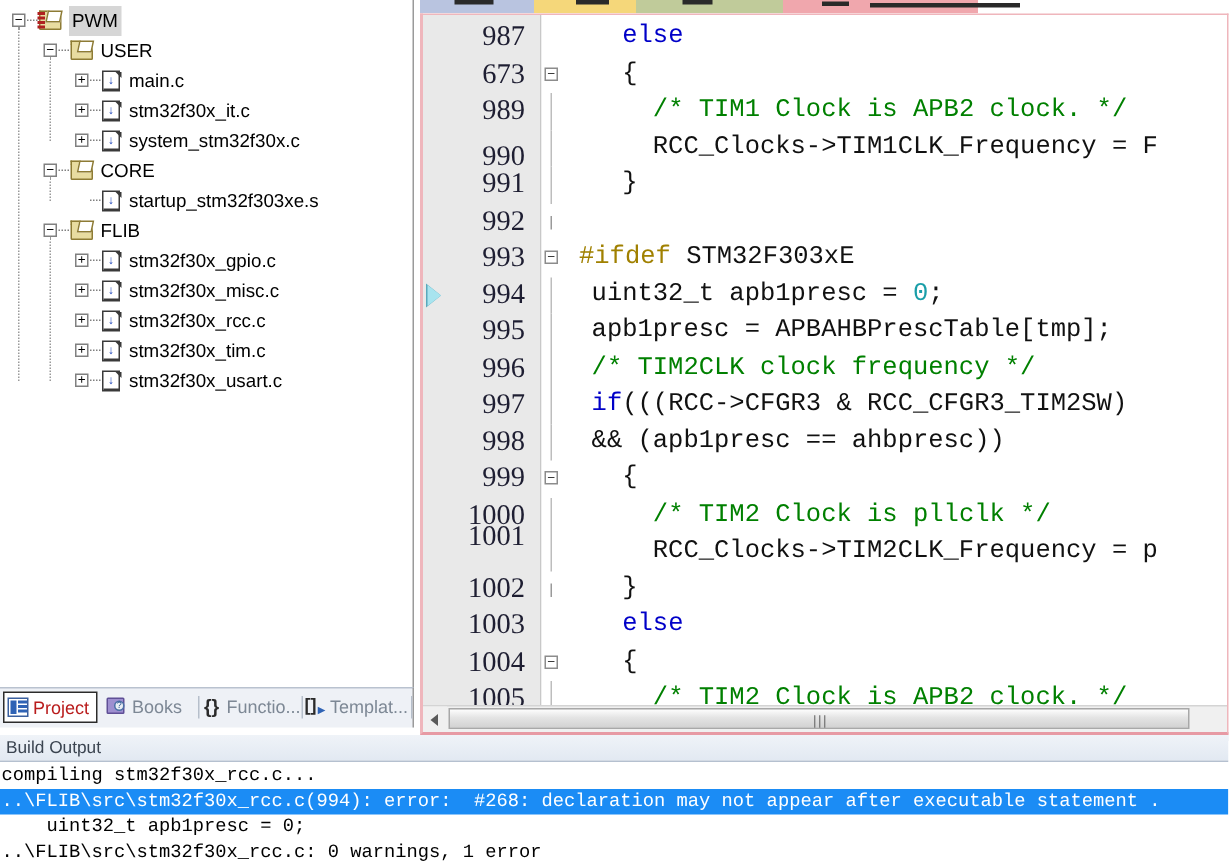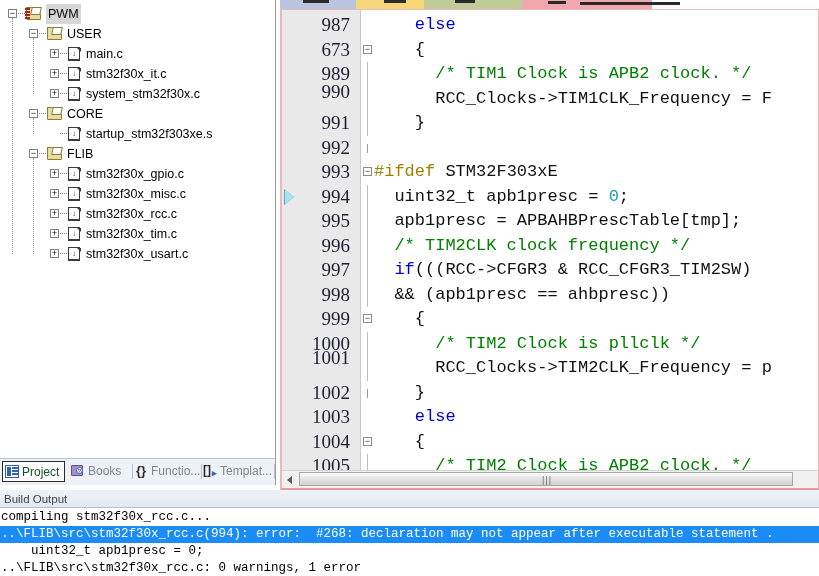--- a/index.html
+++ b/index.html
@@ -164,21 +164,21 @@
     top: 2px; height: 21px;
     line-height: 21px;
     font-size: 12px;
     white-space: nowrap;
     color: #7d8895;
     box-sizing: border-box;
     padding-left: 19px;
     padding-right: 4px;
   }
   .ptab.active {
-    color: #14532d;
+    color: #b91c1c;
     background: #ffffff;
     border: 1px solid #2b2b2b;
     font-weight: normal;
   }
   .ptab .tsep {
     position: absolute;
     right: -2px; top: 3px; height: 15px;
     border-left: 1px solid #b6bfcb;
   }
   .ptab .ticon { position: absolute; left: 2px; top: 3px; }
@@ -573,21 +573,21 @@
     <div class="ptab" style="left: 132px; width: 68px;"><span class="ticon ico-braces">{}</span><span>Functio...</span><span class="tsep"></span></div>
     <div class="ptab" style="left: 201px; width: 72px;"><span class="ticon ico-tmpl">[]<span class="arw">▸</span></span><span>Templat...</span><span class="tsep"></span></div>
   </div>
 
 <div id="editor-wrap">
   <div id="editor">
     <div id="gutter">
         <div class="lnum" style="top: 3px;">987</div>
         <div class="lnum" style="top: 27.5px;">673</div>
         <div class="lnum" style="top: 52px;">989</div>
-        <div class="lnum" style="top: 70px; margin-left: 28px;">990</div>
+        <div class="lnum" style="top: 83px; margin-left: 28px;">990</div>
         <div class="lnum" style="top: 101px;">991</div>
         <div class="lnum" style="top: 125.5px;">992</div>
         <div class="lnum" style="top: 150px;">993</div>
         <div class="lnum" style="top: 174.5px;">994</div>
         <div id="exec-arrow-o" style="top: 178.5px;"></div>
         <div id="exec-arrow" style="top: 179.5px; left: 3px;"></div>
         <div class="lnum" style="top: 199px;">995</div>
         <div class="lnum" style="top: 223.5px;">996</div>
         <div class="lnum" style="top: 248px;">997</div>
         <div class="lnum" style="top: 272.5px;">998</div>
@@ -618,21 +618,21 @@
         <div class="foldbox" style="top: 426.5px;">−</div>
         <div class="foldline" style="top: 444px; height: 24.5px;"></div>
       </div>
     <div id="code-col">
         <div class="code" style="top: 3px;"><span>    </span><span class="kw">else</span></div>
         <div class="code" style="top: 27.5px;"><span>    {</span></div>
         <div class="code" style="top: 52px;"><span>      </span><span class="cmt">/* TIM1 Clock is APB2 clock. */</span></div>
         <div class="code" style="top: 76.5px;"><span>      RCC_Clocks-&gt;TIM1CLK_Frequency = F</span></div>
         <div class="code" style="top: 101px;"><span>    }</span></div>
         <div class="code" style="top: 125.5px;"><span></span></div>
-        <div class="code" style="top: 150px;"><span class="pp">#ifdef</span><span> STM32F303xE</span></div>
+        <div class="code" style="top: 150px; margin-left: 12px;"><span class="pp">#ifdef</span><span> STM32F303xE</span></div>
         <div class="code" style="top: 174.5px;"><span>  uint32_t apb1presc = </span><span class="num">0</span><span>;</span></div>
         <div class="code" style="top: 199px;"><span>  apb1presc = APBAHBPrescTable[tmp];</span></div>
         <div class="code" style="top: 223.5px;"><span>  </span><span class="cmt">/* TIM2CLK clock frequency */</span></div>
         <div class="code" style="top: 248px;"><span>  </span><span class="kw">if</span><span>(((RCC-&gt;CFGR3 &amp; RCC_CFGR3_TIM2SW)</span></div>
         <div class="code" style="top: 272.5px;"><span>  &amp;&amp; (apb1presc == ahbpresc))</span></div>
         <div class="code" style="top: 297px;"><span>    {</span></div>
         <div class="code" style="top: 321.5px;"><span>      </span><span class="cmt">/* TIM2 Clock is pllclk */</span></div>
         <div class="code" style="top: 346px;"><span>      RCC_Clocks-&gt;TIM2CLK_Frequency = p</span></div>
         <div class="code" style="top: 370.5px;"><span>    }</span></div>
         <div class="code" style="top: 395px;"><span>    </span><span class="kw">else</span></div>

